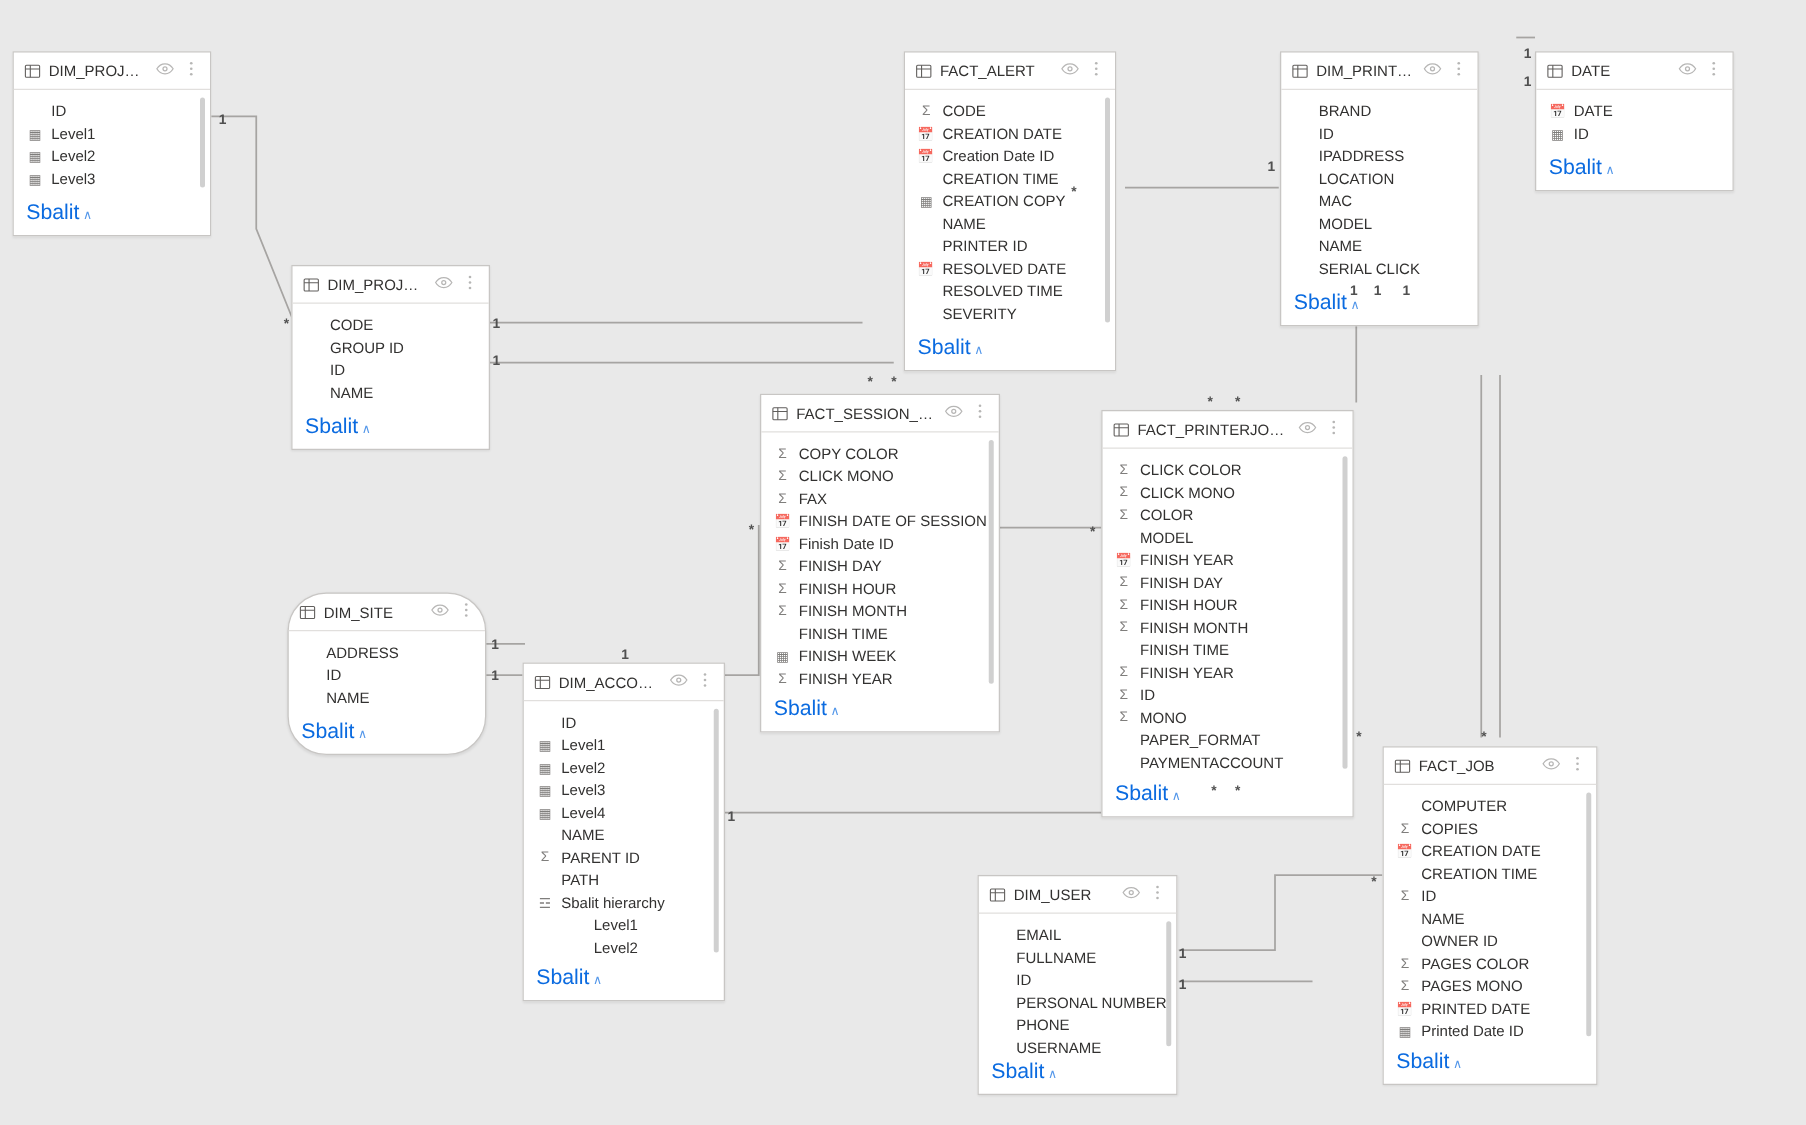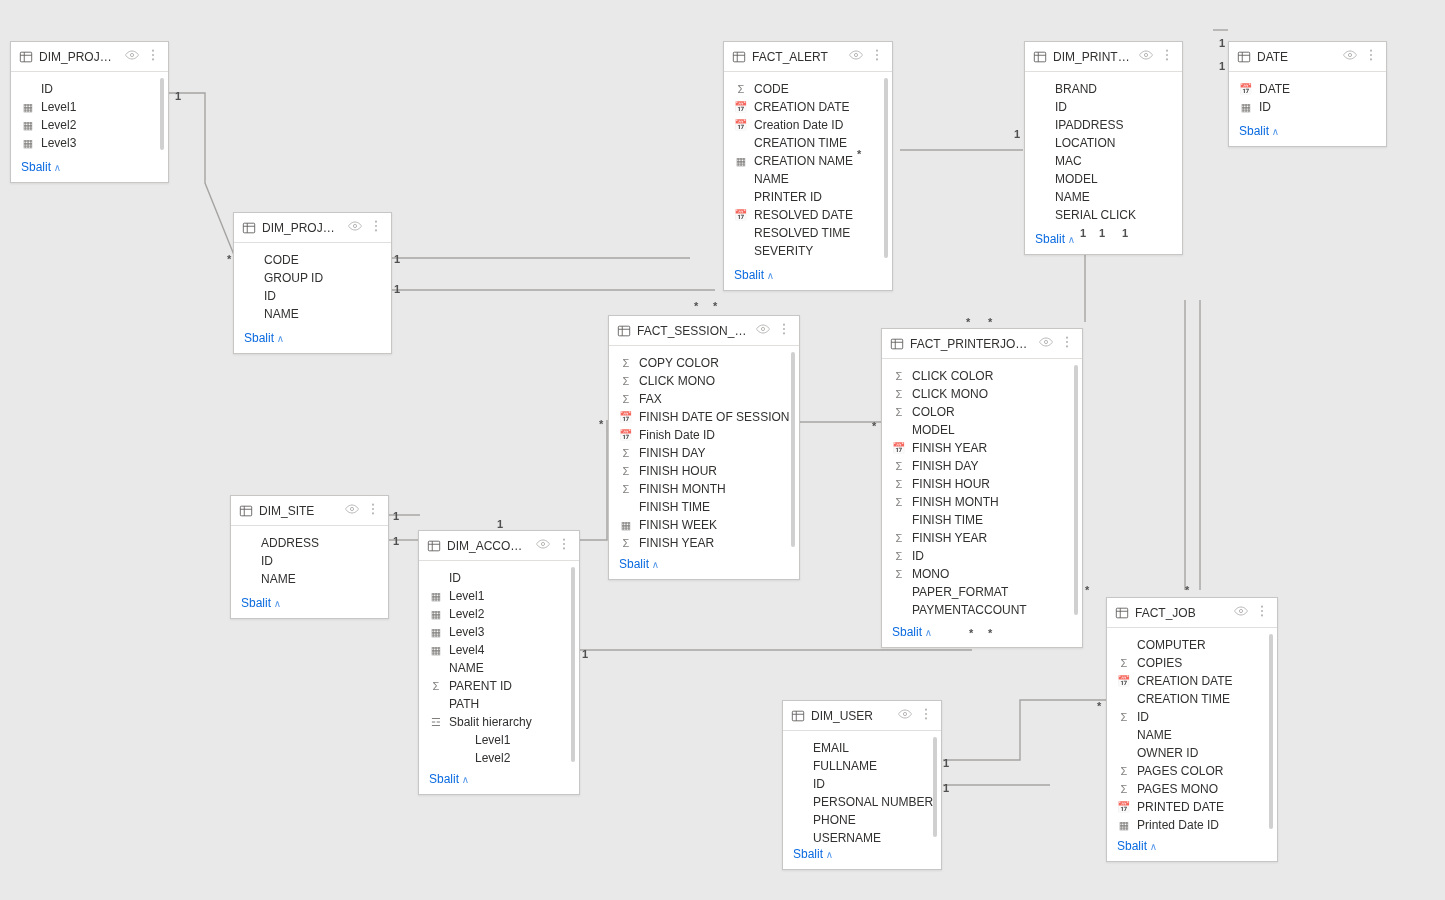--- a/index.html
+++ b/index.html
@@ -9,21 +9,21 @@
   .hdr{display:flex;align-items:center;gap:6px;border-bottom:1px solid #e1dfdd;padding:5px 8px;cursor:move}
   .hdr .ticon{width:14px;height:14px;flex:none}
   .hdr .title{flex:1;font-weight:400;white-space:nowrap;overflow:hidden;text-overflow:ellipsis}
   .hdr .eye,.hdr .dots{opacity:.45;cursor:pointer}
   .body{position:relative;padding:8px 0 4px 10px;max-height:var(--bh,200px);overflow:hidden}
   .body.scroll:after{content:"";position:absolute;top:6px;right:4px;bottom:6px;width:4px;background:#d0d0d0;border-radius:2px}
   .fld{display:flex;align-items:center;gap:6px;padding:2px 0;white-space:nowrap;color:#323130}
   .fld .fi{width:14px;text-align:center;color:#605e5c;opacity:.8;font-size:11px}
   .indent{padding-left:26px}
   .ftr{padding:4px 10px 8px 10px}
-  .ftr a{color:#0b6be0;text-decoration:none;font-size:12px;cursor:pointer}
+  .ftr a{color:#0b6be0;text-decoration:none;font-size:17px;cursor:pointer}
   .ftr a:after{content:" \2227";font-size:10px;opacity:.7}
 </style>
 </head>
 <body>
 <div class="canvas">
 <svg class="links">
   <g stroke="#a6a4a2" stroke-width="1.4" fill="none">
 
     <path d="M167 93 L205 93 L205 183 L234 255 L234 255"></path>
     <path d="M389 258 L690 258"></path>
@@ -149,21 +149,21 @@
         <div class="fld">
           <span class="fi">📅</span>
           <span>Creation Date ID</span>
         </div>
         <div class="fld">
           <span class="fi"></span>
           <span>CREATION TIME</span>
         </div>
         <div class="fld">
           <span class="fi">▦</span>
-          <span>CREATION NAME</span>
+          <span>CREATION COPY</span>
         </div>
         <div class="fld">
           <span class="fi"></span>
           <span>NAME</span>
         </div>
         <div class="fld">
           <span class="fi"></span>
           <span>PRINTER ID</span>
         </div>
         <div class="fld">
@@ -402,21 +402,21 @@
           <span class="fi"></span>
           <span>PAPER_FORMAT</span>
         </div>
         <div class="fld">
           <span class="fi"></span>
           <span>PAYMENTACCOUNT</span>
         </div>
       </div>
       <div class="ftr"><a>Sbalit</a></div>
     </div>
-    <div class="tbl" style="left: 230px; top: 495px; width: 157px;">
+    <div class="tbl" style="left: 230px; top: 474px; width: 157px; border-radius: 31px;">
       <div class="hdr">
         <span class="ticon"><svg viewBox="0 0 16 16" fill="none" stroke="#605e5c" stroke-width="1">
             <rect x="1.5" y="2.5" width="13" height="11" rx="1"></rect>
             <line x1="1.5" y1="6" x2="14.5" y2="6"></line>
             <line x1="6" y1="2.5" x2="6" y2="13.5"></line>
           </svg></span>
         <span class="title">DIM_SITE</span>
         <span class="eye"><svg width="16" height="16" viewBox="0 0 16 16" fill="none" stroke="#605e5c" stroke-width="1">
             <path d="M1.5 8s2.3-4 6.5-4 6.5 4 6.5 4-2.3 4-6.5 4S1.5 8 1.5 8z"></path>
             <circle cx="8" cy="8" r="1.6"></circle>

